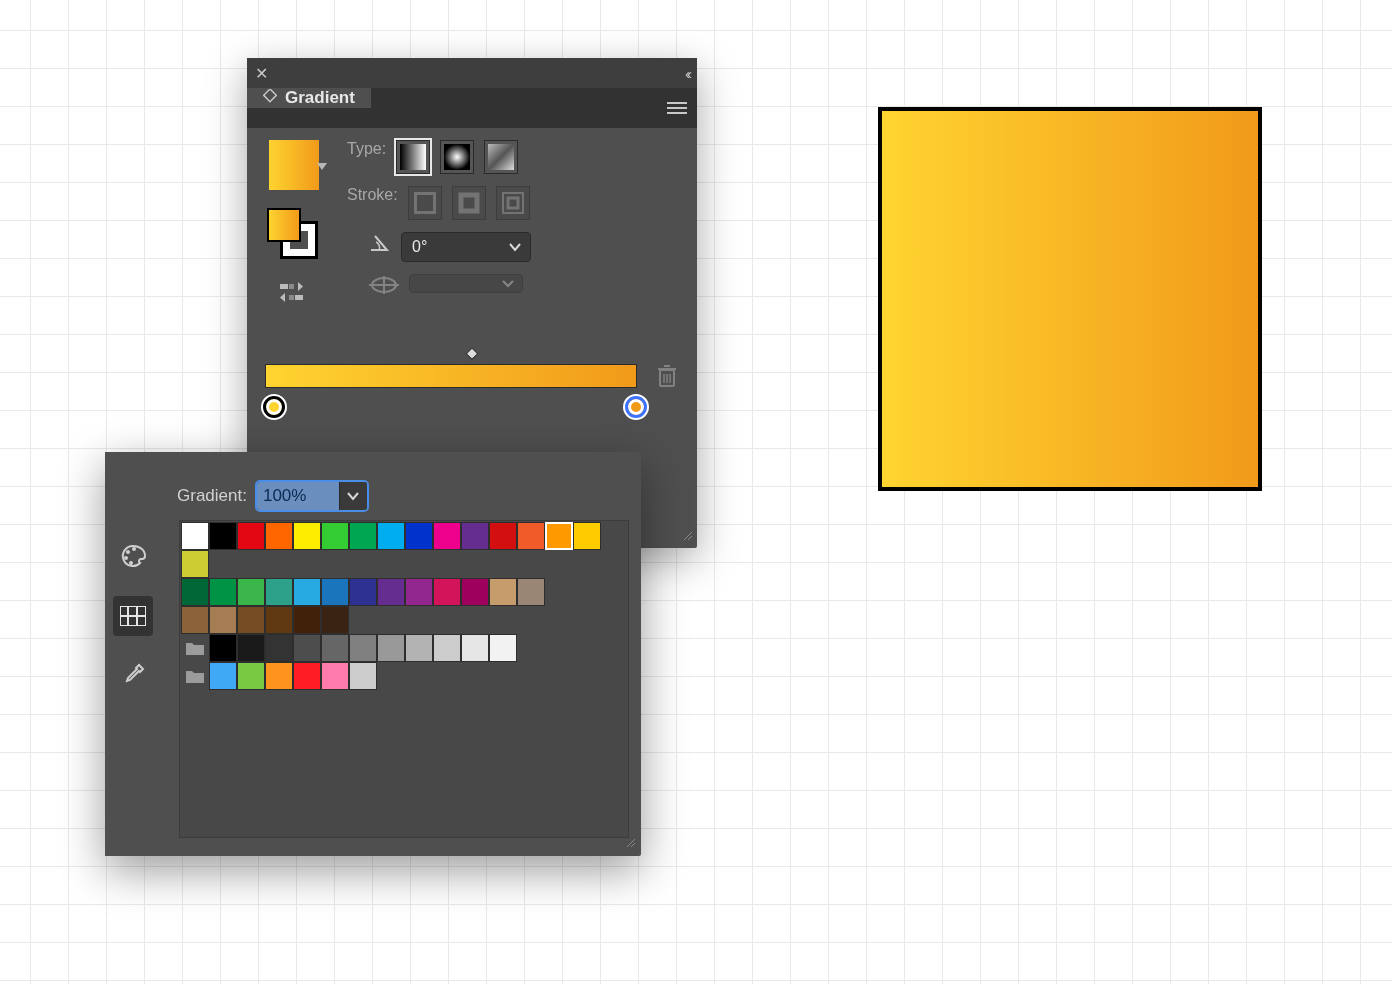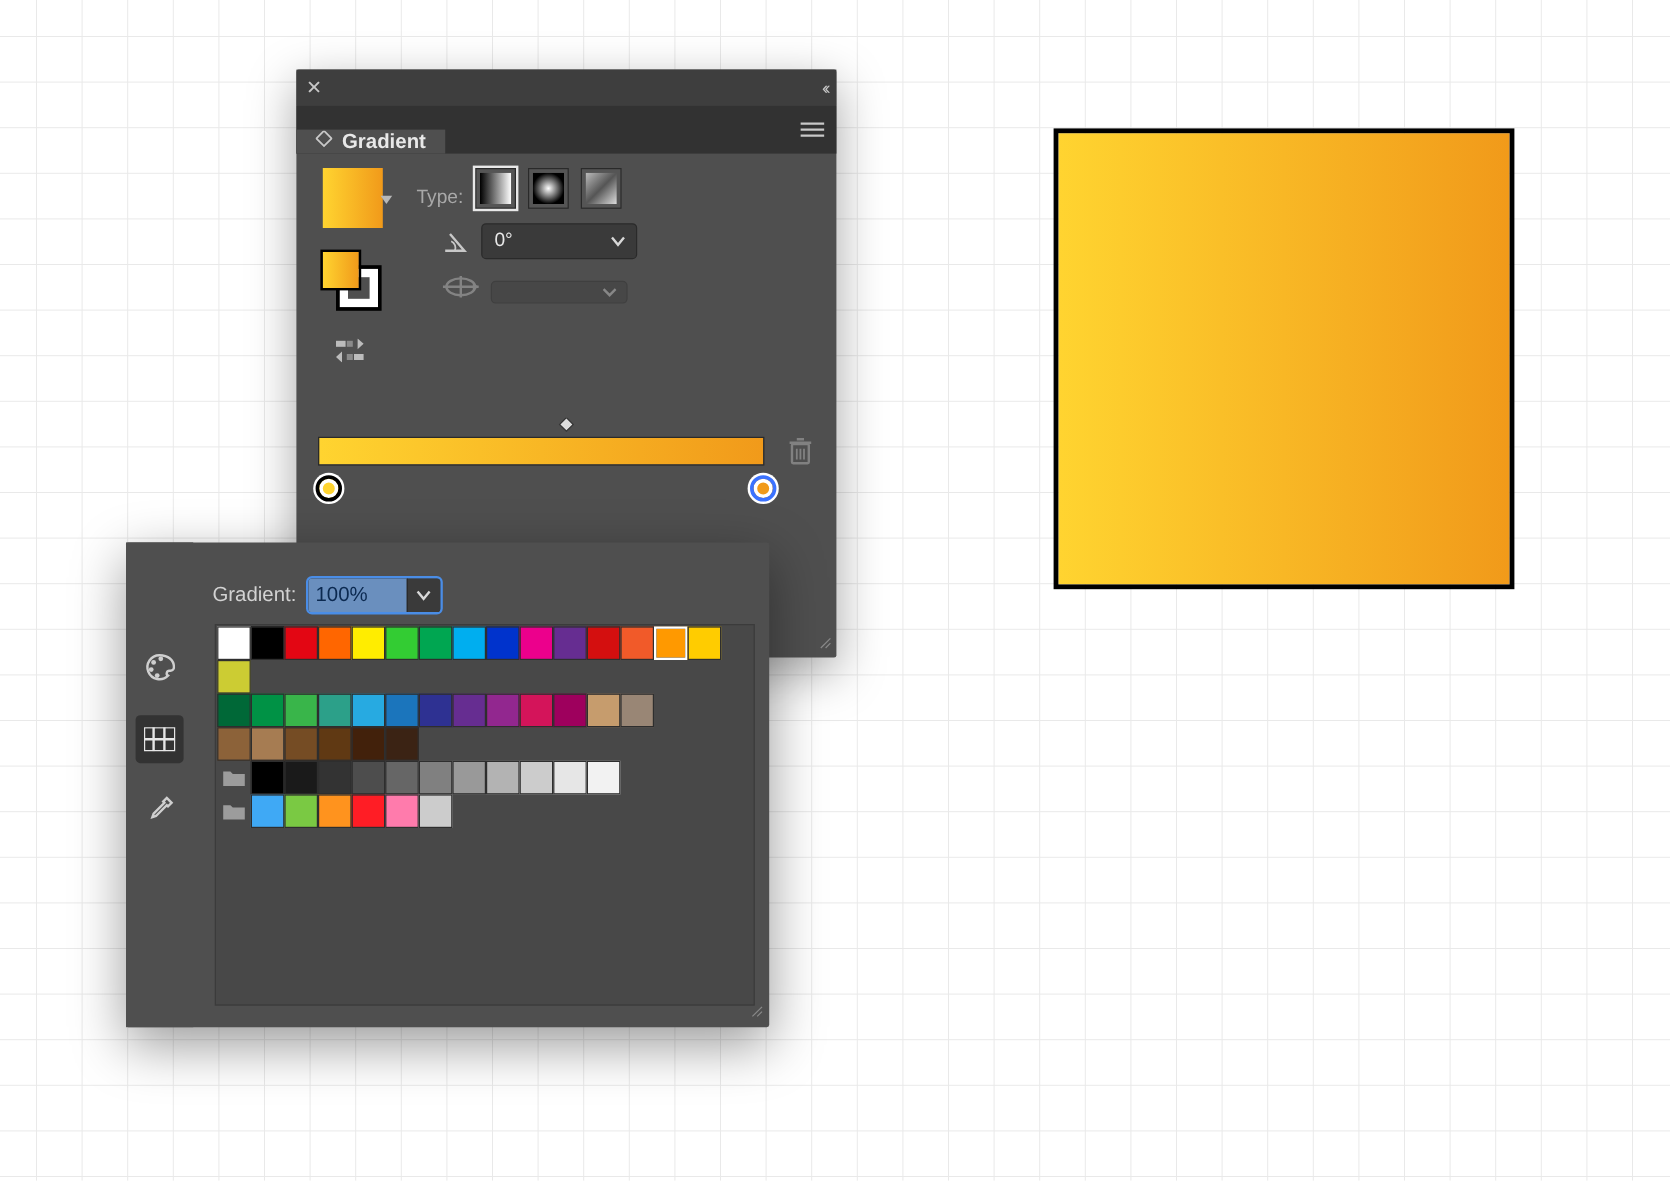--- a/index.html
+++ b/index.html
@@ -44,21 +44,21 @@
     height:30px;
     background:#3e3e3e;
     display:flex; align-items:center;
     padding:0 8px;
   }
   .close-x{font-size:16px;color:#c8c8c8;}
   .collapse{margin-left:auto;color:#c8c8c8;letter-spacing:-3px;font-size:15px;}
   .tabsrow{
     height:40px;
     background:#323232;
-    display:flex;align-items:flex-end;
+    display:flex;align-items:flex-start;
   }
   .tab-active{
     background:#4f4f4f;
     display:flex;align-items:center;
     padding:0 16px;
     font-size:17px;font-weight:600;
     color:#e8e8e8;
   }
   .tab-active .diamond-icon{margin-right:8px;}
   .menu-lines{margin-left:auto;align-self:center;margin-right:10px;}
@@ -81,21 +81,21 @@
   .fillstroke .back::after{
     content:"";position:absolute;inset:7px;background:#4f4f4f;
   }
   .fillstroke .front{
     position:absolute;left:0;top:0;width:30px;height:30px;
     background:linear-gradient(90deg,#ffd430,#f19a1a);
     outline:2px solid #000;
   }
   .swap-icon{margin-top:22px;}
   .right-col{position:absolute;left:100px;top:82px;right:16px;}
-  .row{display:flex;align-items:flex-end;gap:10px;margin-bottom:12px;}
+  .row{display:flex;align-items:flex-start;gap:10px;margin-bottom:12px;}
   .type-btn{
     width:34px;height:34px;border:1px solid #2a2a2a;
     display:flex;align-items:center;justify-content:center;
     background:#555;
   }
   .type-btn.selected{outline:2px solid #e8e8e8;}
   .stroke-btn{
     width:34px;height:34px;border:1px solid #3c3c3c;
     display:flex;align-items:center;justify-content:center;
     background:#4a4a4a;opacity:.9;
@@ -264,20 +264,39 @@
       <div class="type-btn">
         <svg width="26" height="26">
             <defs>
               <linearGradient id="g3" x1="0" y1="0" x2="1" y2="1">
                 <stop offset="0" stop-color="#bbb"></stop>
                 <stop offset=".5" stop-color="#555"></stop>
                 <stop offset="1" stop-color="#ddd"></stop>
               </linearGradient>
             </defs>
             <rect width="26" height="26" fill="url(#g3)"></rect>
+          </svg>
+      </div>
+    </div>
+    <div class="row">
+      <span class="lbl">Stroke:</span>
+      <div class="stroke-btn">
+        <svg width="22" height="22">
+            <rect width="22" height="22" fill="none" stroke="#777" stroke-width="6"></rect>
+          </svg>
+      </div>
+      <div class="stroke-btn">
+        <svg width="22" height="22">
+            <rect x="3" y="3" width="16" height="16" fill="none" stroke="#777" stroke-width="5"></rect>
+          </svg>
+      </div>
+      <div class="stroke-btn">
+        <svg width="22" height="22">
+            <rect x="0" y="0" width="22" height="22" fill="none" stroke="#777" stroke-width="4"></rect>
+            <rect x="6" y="6" width="10" height="10" fill="none" stroke="#777" stroke-width="3"></rect>
           </svg>
       </div>
     </div>
     <div class="row" style="margin-left:20px;">
       <span>
         <svg width="24" height="22">
             <path d="M4 18 L20 18 L8 4" fill="none" stroke="#c8c8c8" stroke-width="2"></path>
             <path d="M12 18 A6 6 0 0 0 9 10" fill="none" stroke="#c8c8c8" stroke-width="1.5"></path>
           </svg>
       </span>

